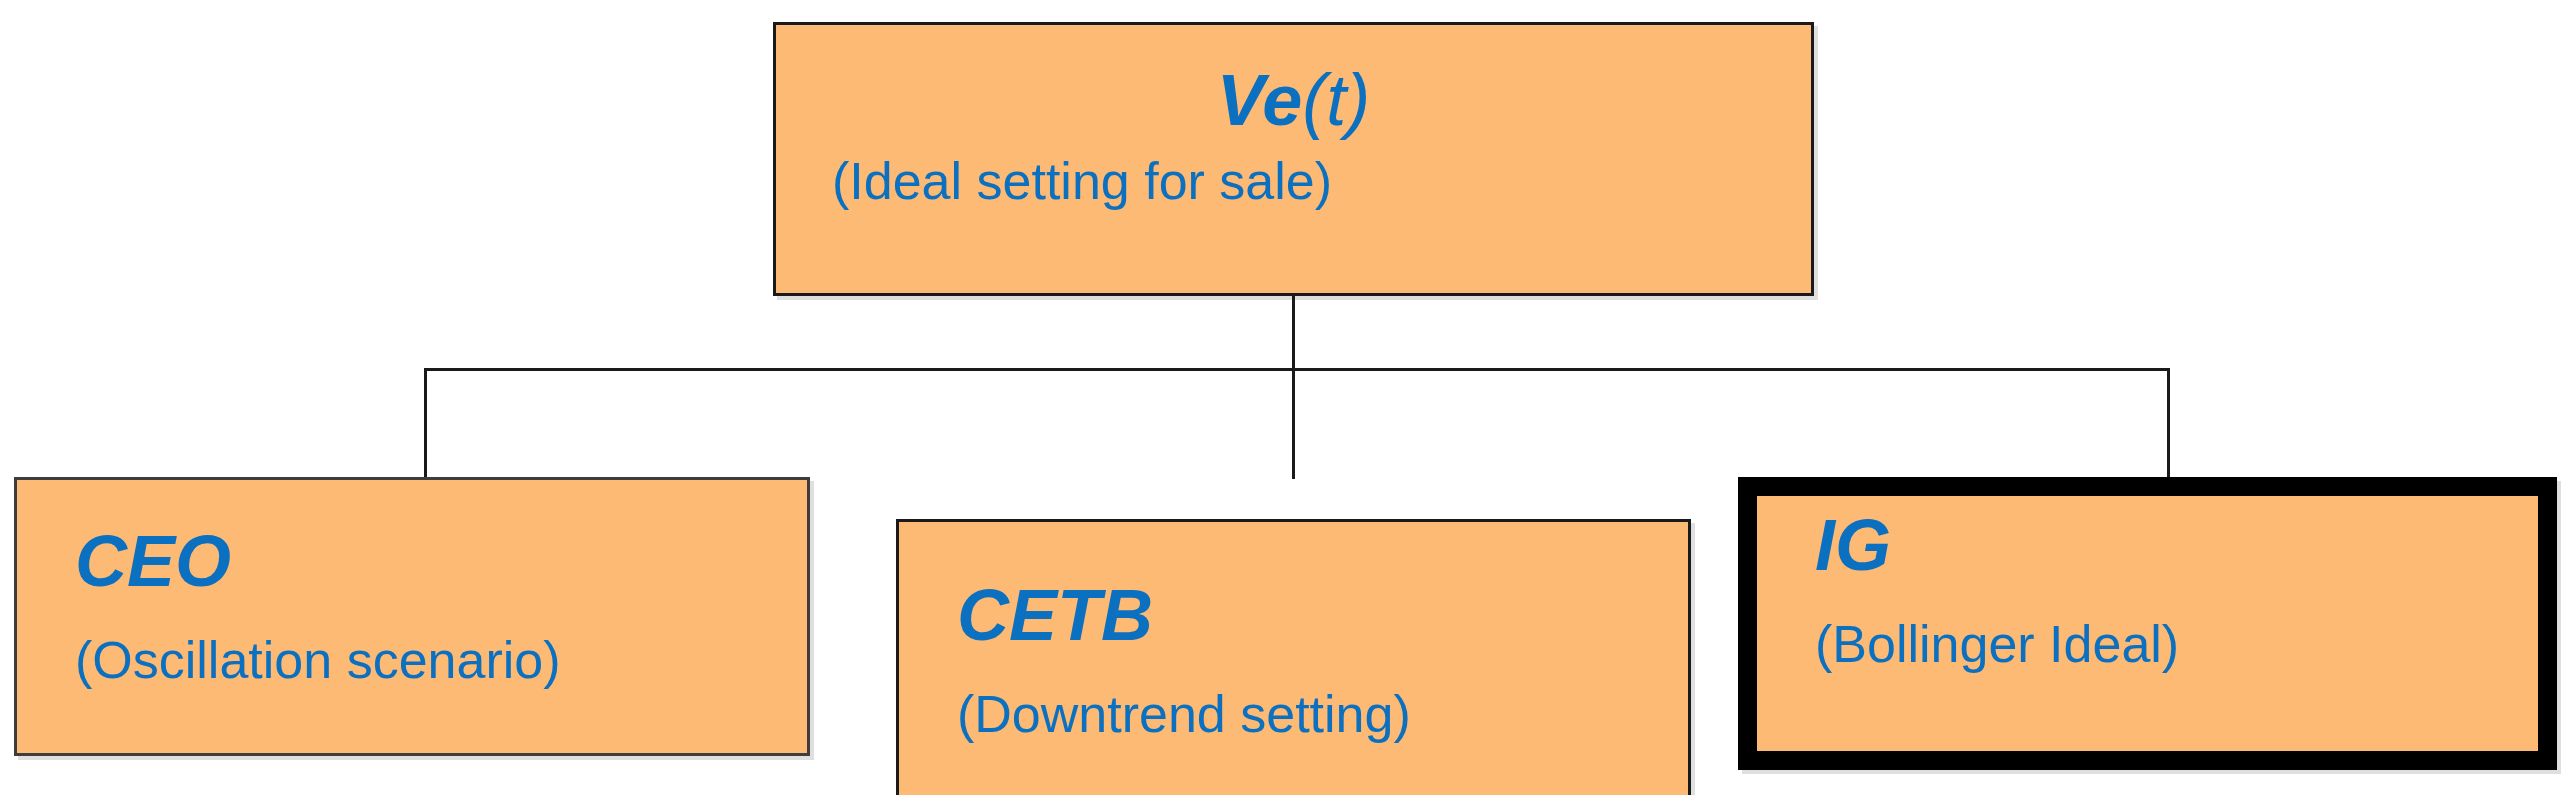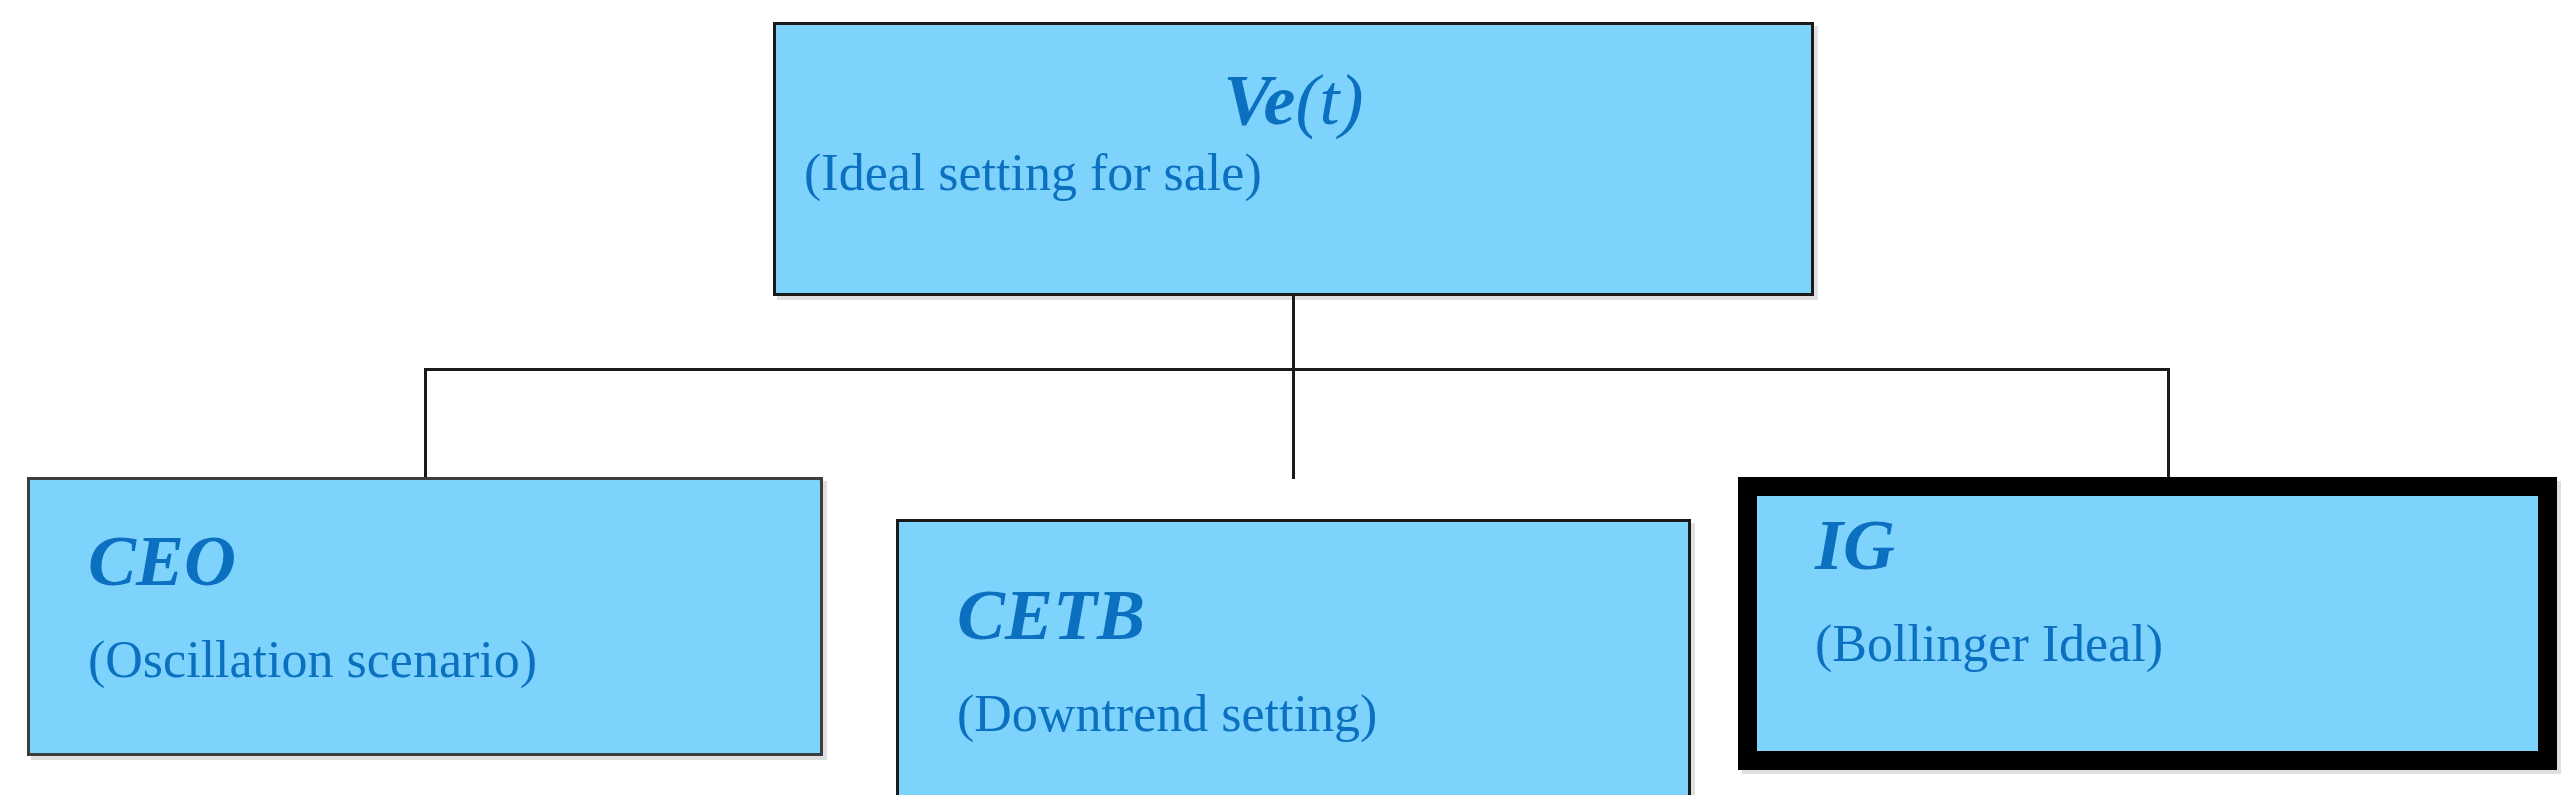--- a/index.html
+++ b/index.html
@@ -11,32 +11,31 @@
     position: relative;
     width: 2576px;
     height: 796px;
     background: #ffffff;
     overflow: hidden;
     font-family: "Liberation Sans", sans-serif;
   }
   .node {
     position: absolute;
     box-sizing: border-box;
-    background: #7dd3fc;
+    background: #fdba74;
     box-shadow: 4px 4px 0 rgba(140,140,140,0.28);
-    font-family: Liberation Serif, serif;
   }
   .node-root {
     left: 773px; top: 22px;
     width: 1041px; height: 274px;
     border: 3px solid var(--line-strong);
     padding-top: 34px;
   }
   .node-ceo {
-    left: 27px; top: 477px;
+    left: 14px; top: 477px;
     width: 796px; height: 279px;
     border: 3px solid var(--line-mid);
     padding: 40px 20px 0 58px;
   }
   .node-cetb {
     left: 896px; top: 477px;
     width: 795px; height: 290px;
     border: 3px solid var(--line-strong);
     padding: 52px 20px 0 58px;
     margin-top: 42px;
@@ -63,22 +62,22 @@
   }
   .subtitle {
     font-size: 52px;
     font-weight: normal;
     line-height: 1.2;
     color: var(--accent);
     white-space: nowrap;
     margin-top: 26px;
   }
   .node-root .subtitle {
-    margin-top: 0;
-    padding-left: 28px;
+    margin-top: 8px;
+    padding-left: 56px;
     text-align: left;
   }
   .connector {
     position: absolute;
     background: var(--line-strong);
   }
   .conn-root-drop  { left: 1292px; top: 296px; width: 3px;    height: 75px;  }
   .conn-horizontal { left: 424px;  top: 368px; width: 1745px; height: 3px;   }
   .conn-drop-ceo   { left: 424px;  top: 368px; width: 3px;    height: 111px; }
   .conn-drop-cetb  { left: 1292px; top: 368px; width: 3px;    height: 111px; }

